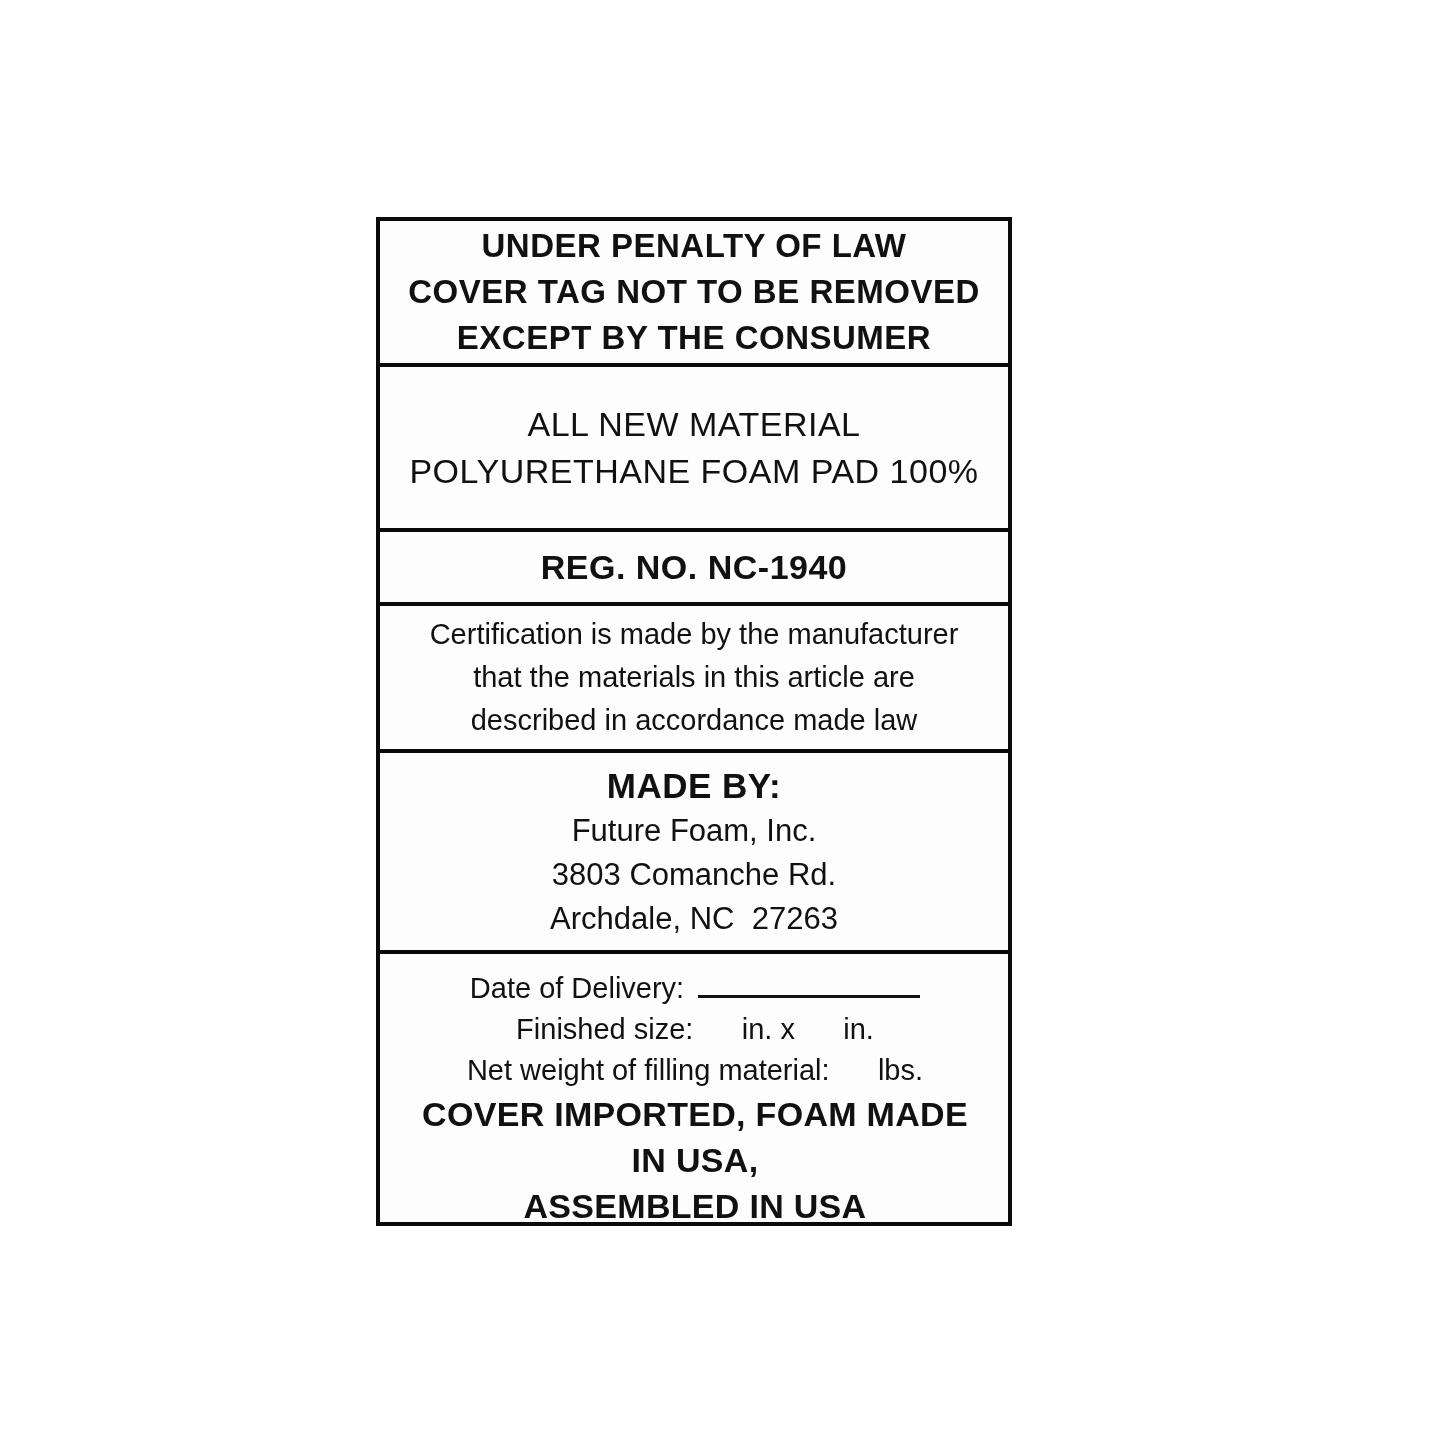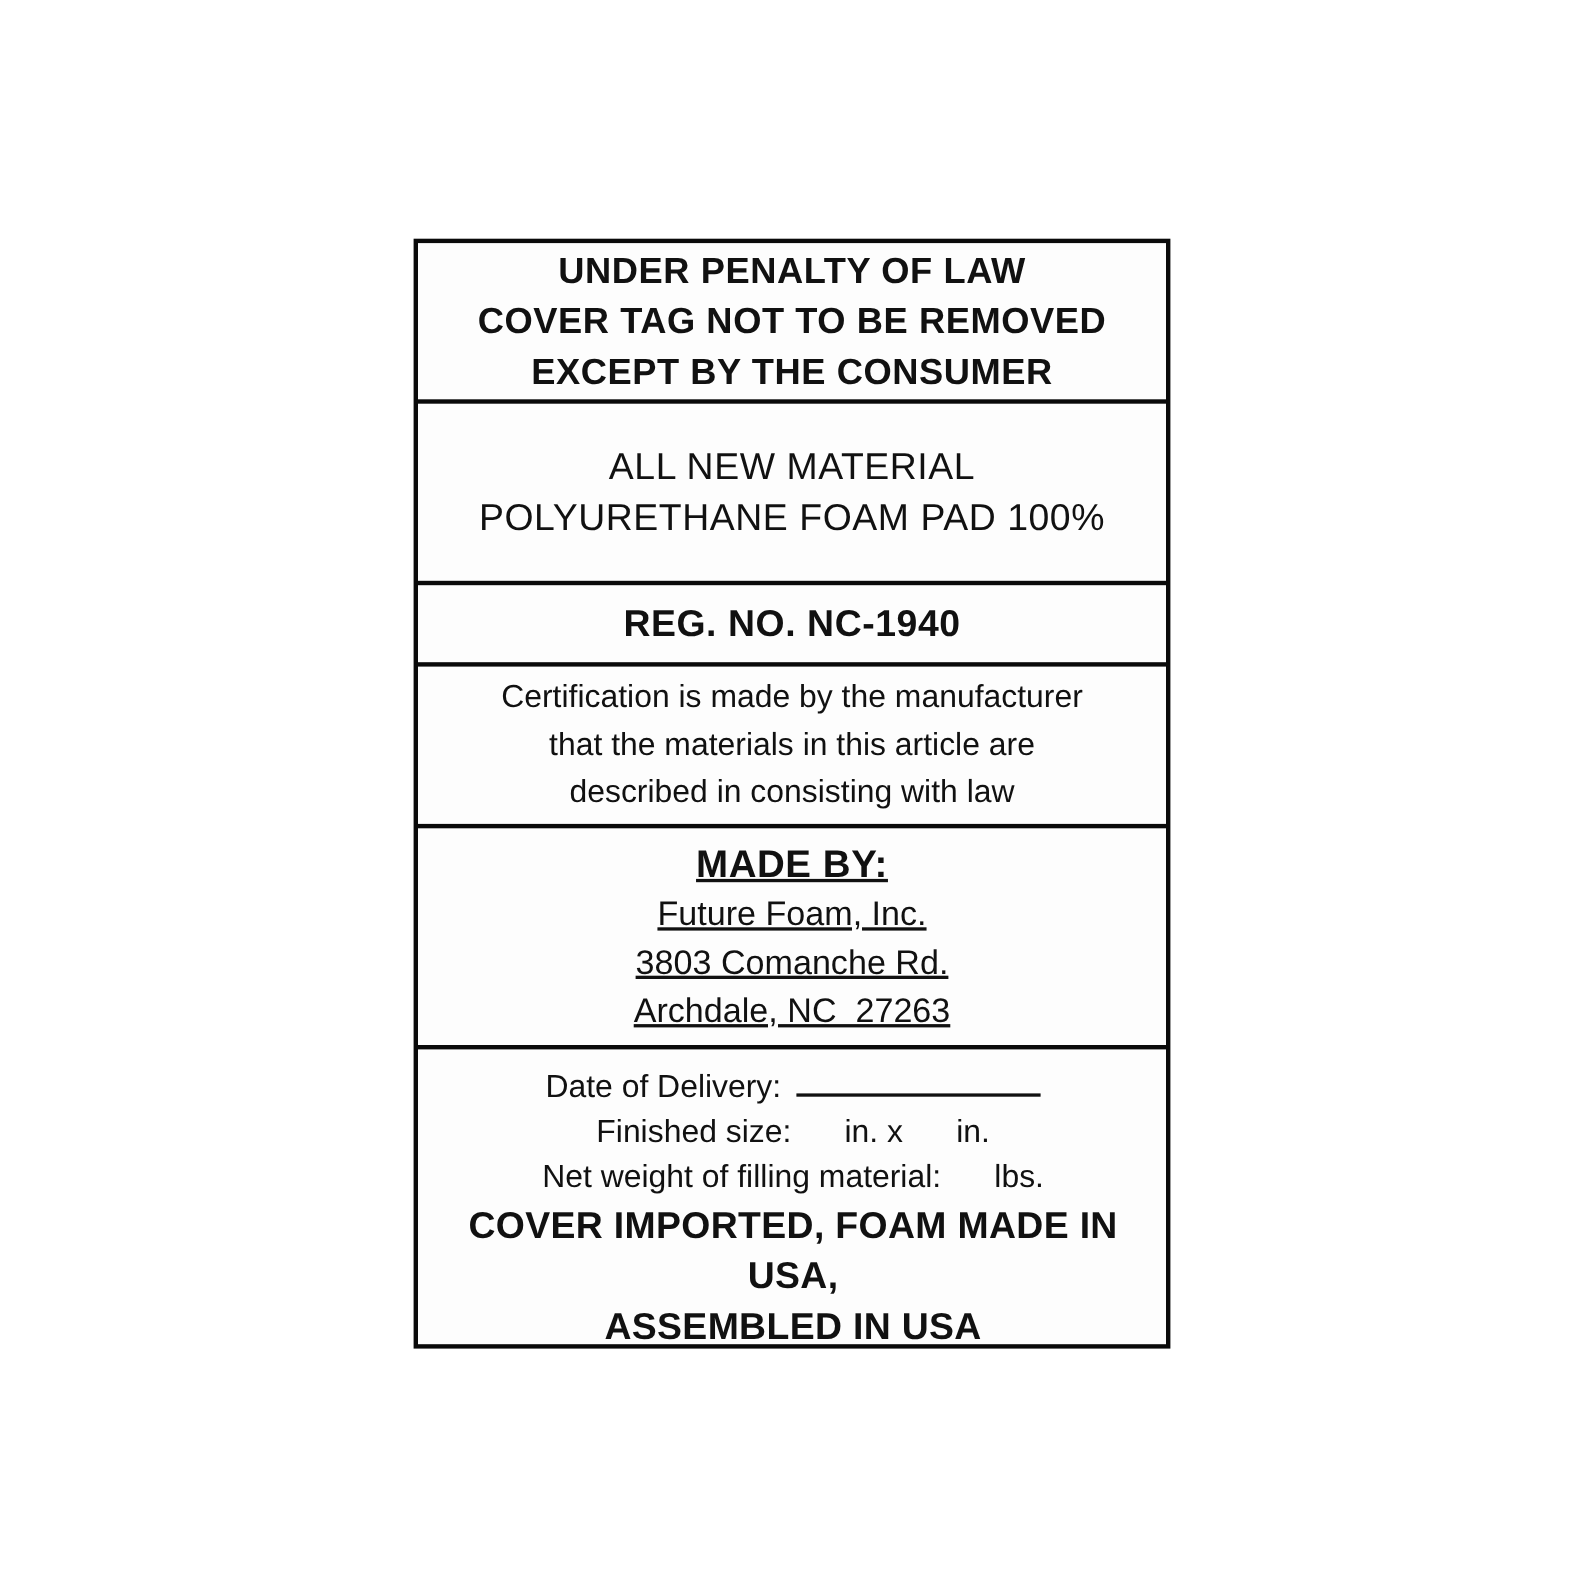--- a/index.html
+++ b/index.html
@@ -12,21 +12,21 @@
     width: 1445px;
     height: 1445px;
     background: #ffffff;
     font-family: "Liberation Sans", sans-serif;
     color: #111111;
   }
   .law-label {
     position: absolute;
     left: 376px;
     top: 217px;
-    width: 688px;
+    width: 636px;
     height: 1009px;
     box-sizing: border-box;
     border: 4px solid #0a0a0a;
     background: #fdfdfd;
     display: flex;
     flex-direction: column;
   }
   .sec {
     box-sizing: border-box;
     border-bottom: 4px solid #0a0a0a;
@@ -36,21 +36,21 @@
     align-items: center;
     text-align: center;
     overflow: hidden;
   }
   .sec:last-child { border-bottom: none; }
 
   .sec-penalty   { height: 146px; }
   .sec-material  { height: 165px; }
   .sec-reg       { height: 74px;  }
   .sec-cert      { height: 147px; }
-  .sec-madeby    { height: 201px; text-decoration: underline; }
+  .sec-madeby    { height: 201px; }
   .sec-details   { height: 268px; justify-content: flex-start; align-items: center; text-align: left; padding: 14px 24px 10px 26px; }
 
   .line { white-space: pre-wrap; }
 
   .penalty-line {
     font-weight: bold;
     font-size: 33px;
     line-height: 46px;
     letter-spacing: 0.5px;
   }
@@ -122,21 +122,21 @@
       <div class="line material-line">POLYURETHANE FOAM PAD 100%</div>
     </section>
 
     <section class="sec sec-reg">
       <div class="line reg-line">REG. NO. NC-1940</div>
     </section>
 
     <section class="sec sec-cert">
       <div class="line cert-line">Certification is made by the manufacturer</div>
       <div class="line cert-line">that the materials in this article are</div>
-      <div class="line cert-line">described in consisting with law</div>
+      <div class="line cert-line">described in accordance made law</div>
     </section>
 
     <section class="sec sec-madeby">
       <div class="line madeby-heading">MADE BY:</div>
       <div class="line madeby-line">Future Foam, Inc.</div>
       <div class="line madeby-line">3803 Comanche Rd.</div>
       <div class="line madeby-line">Archdale, NC  27263</div>
     </section>
 
     <section class="sec sec-details">

